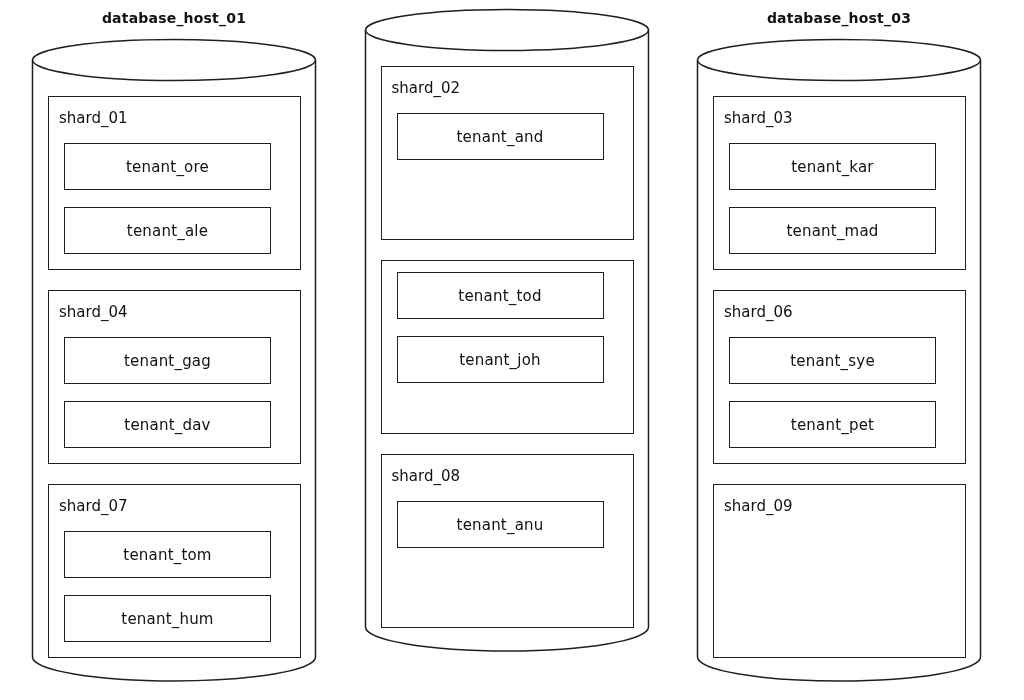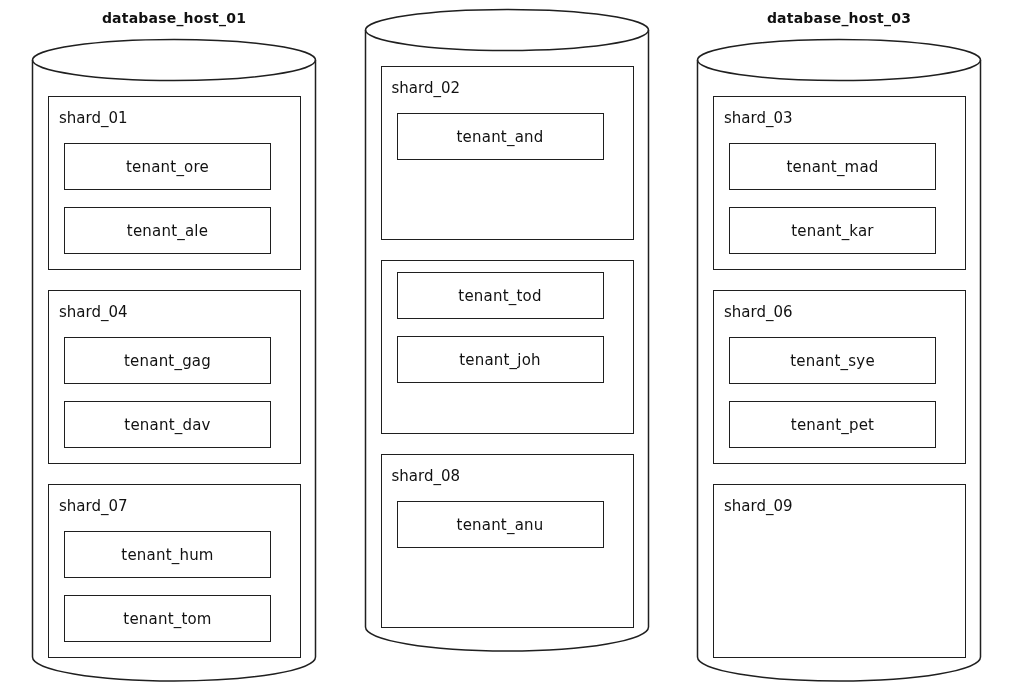--- a/index.html
+++ b/index.html
@@ -60,22 +60,22 @@
           <div class="tenant">tenant_ore</div>
           <div class="tenant">tenant_ale</div>
         </div>
         <div class="shard">
           <div class="shard-label">shard_04</div>
           <div class="tenant">tenant_gag</div>
           <div class="tenant">tenant_dav</div>
         </div>
         <div class="shard">
           <div class="shard-label">shard_07</div>
+          <div class="tenant">tenant_tom</div>
           <div class="tenant">tenant_hum</div>
-          <div class="tenant">tenant_tom</div>
         </div>
       </div>
     </div>
   </div>
 
   <div class="host">
     <div class="cylinder">
       <svg class="cyl-svg" viewBox="0 0 286 646" aria-hidden="true">
         <ellipse cx="143" cy="22" rx="141.5" ry="20.5"></ellipse>
         <path d="M1.5 22 V 619 A 141.5 24 0 0 0 284.5 619 V 22"></path>
@@ -100,22 +100,22 @@
   <div class="host">
     <div class="host-title">database_host_03</div>
     <div class="cylinder">
       <svg class="cyl-svg" viewBox="0 0 286 646" aria-hidden="true">
         <ellipse cx="143" cy="22" rx="141.5" ry="20.5"></ellipse>
         <path d="M1.5 22 V 619 A 141.5 24 0 0 0 284.5 619 V 22"></path>
       </svg>
       <div class="shards">
         <div class="shard">
           <div class="shard-label">shard_03</div>
+          <div class="tenant">tenant_kar</div>
           <div class="tenant">tenant_mad</div>
-          <div class="tenant">tenant_kar</div>
         </div>
         <div class="shard">
           <div class="shard-label">shard_06</div>
           <div class="tenant">tenant_sye</div>
           <div class="tenant">tenant_pet</div>
         </div>
         <div class="shard">
           <div class="shard-label">shard_09</div>
         </div>
       </div>

